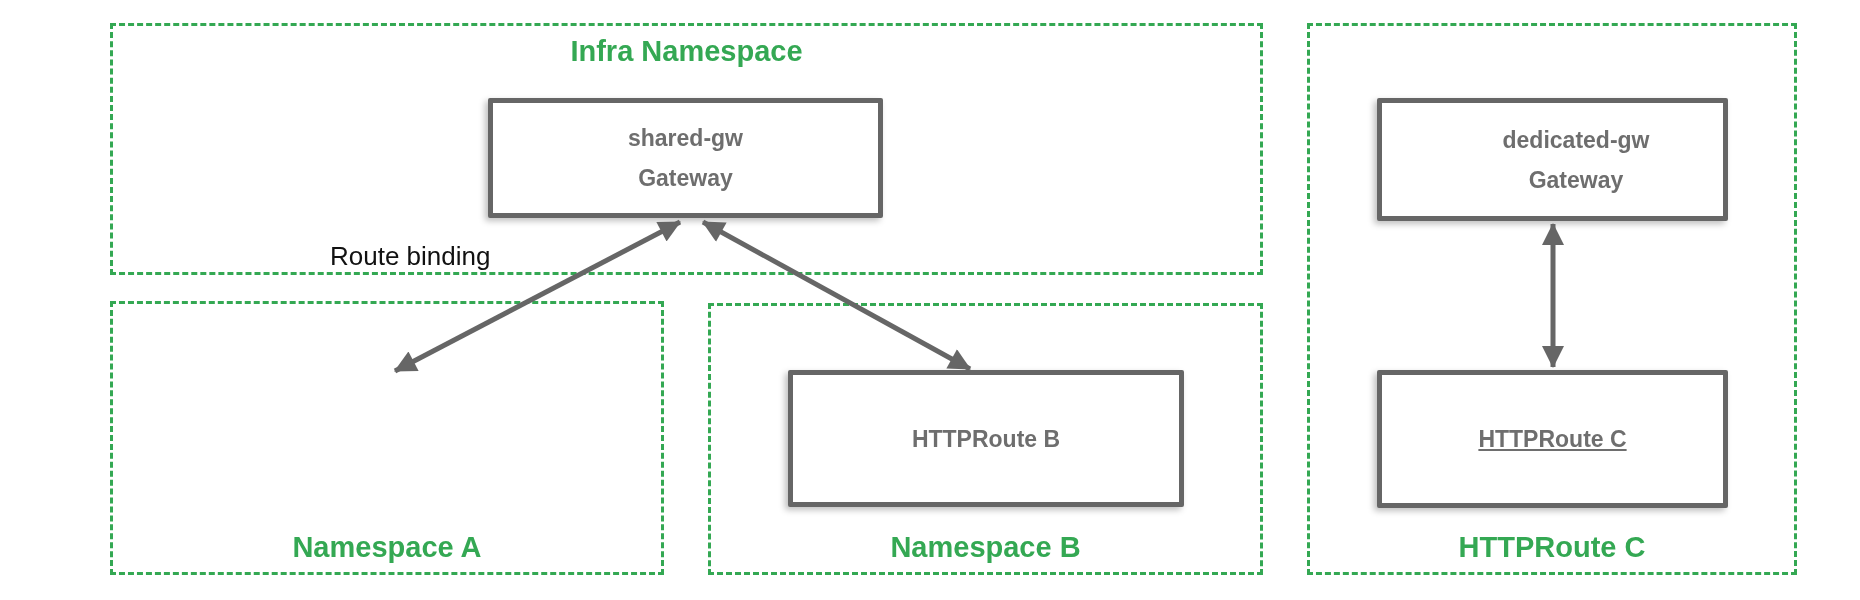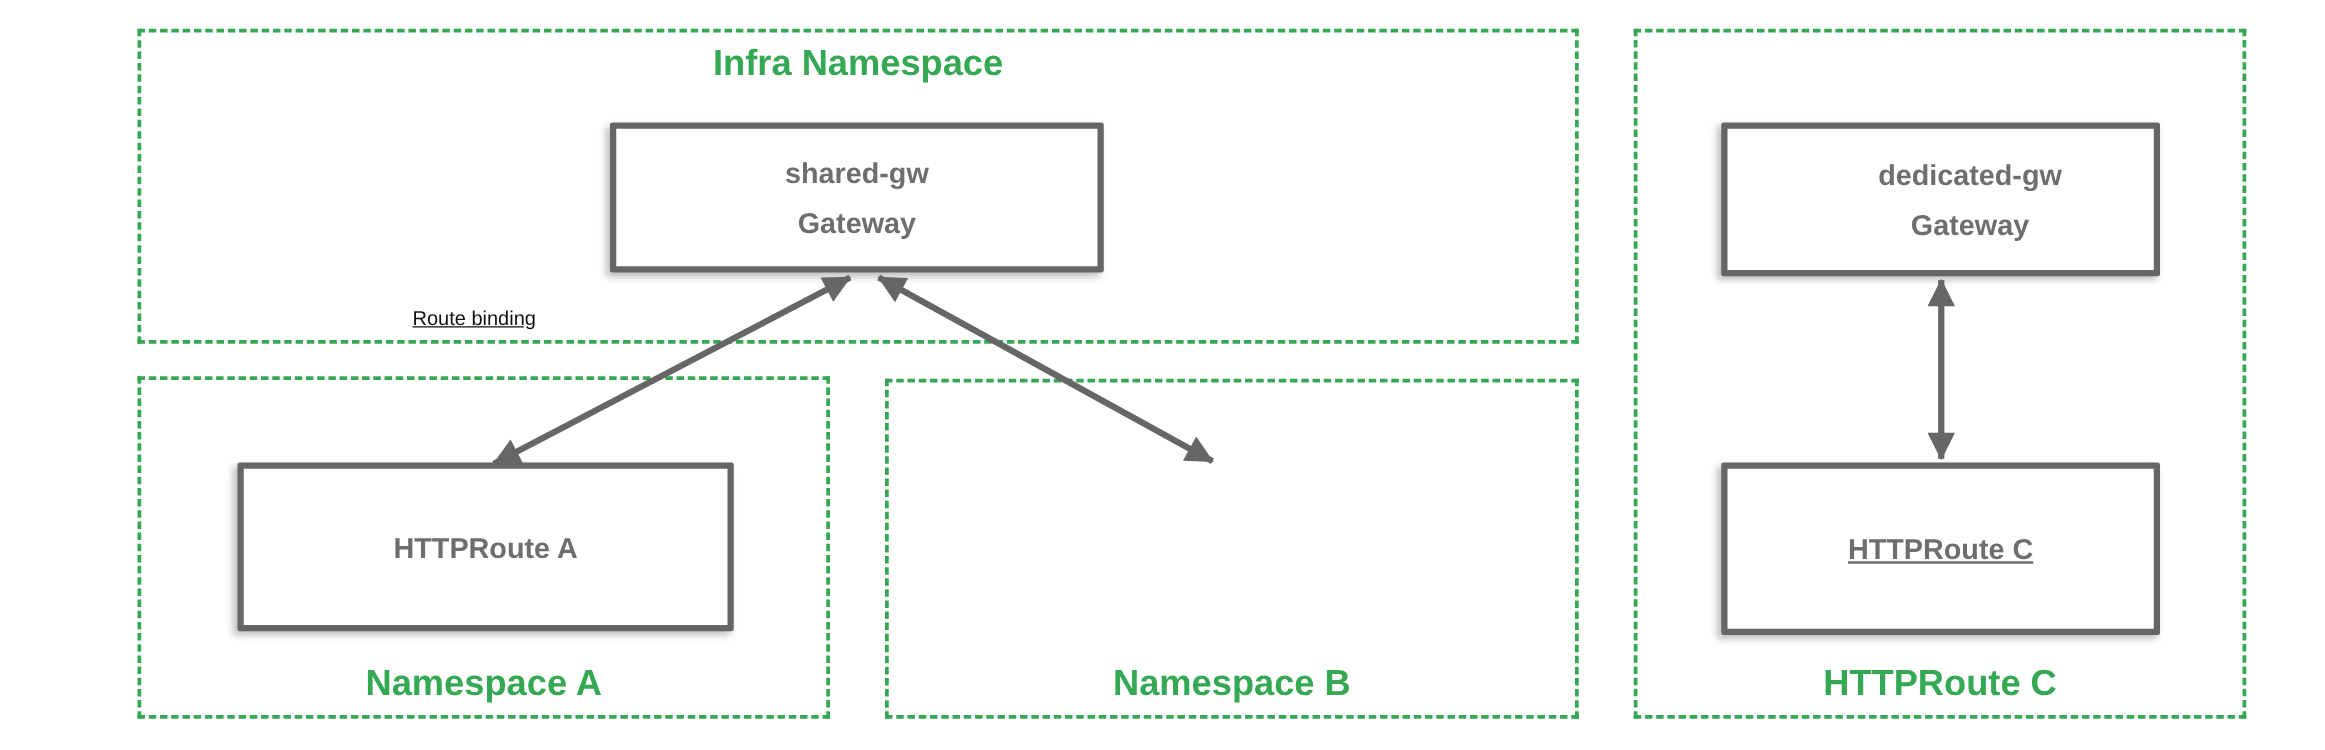--- a/index.html
+++ b/index.html
@@ -58,24 +58,23 @@
   .node-shared-gw{left:448px;top:98px;width:395px;height:120px;}
   .node-dedicated-gw{left:1337px;top:98px;width:351px;height:123px;padding-left:47px;}
   .node-route-a{left:150px;top:370px;width:397px;height:135px;}
   .node-route-b{left:748px;top:370px;width:396px;height:137px;}
   .node-route-c{left:1337px;top:370px;width:351px;height:138px;text-decoration:underline;}
   
   .free-label{
     position:absolute;
     left:290px;top:241px;
     color:var(--black-text);
-    font-size:16px;
+    font-size:26px;
     line-height:30px;
     white-space:nowrap;
-    text-decoration:underline;
   }
   
   svg.arrows{
     position:absolute;left:0;top:0;
     width:1860px;height:600px;
     pointer-events:none;
     overflow:visible;
   }
   svg.arrows line{
     stroke:var(--arrow);
@@ -108,24 +107,24 @@
   <div class="node node-shared-gw">
     <span>shared-gw</span>
     <span>Gateway</span>
   </div>
 
   <div class="node node-dedicated-gw">
     <span>dedicated-gw</span>
     <span>Gateway</span>
   </div>
 
-  <div class="node node-route-a">
-    <span>HTTPRoute A</span>
+
+  <div class="node node-route-b">
+    <span>HTTPRoute B</span>
   </div>
-
 
   <div class="node node-route-c">
     <span>HTTPRoute C</span>
   </div>
 
   <div class="free-label">Route binding</div>
 
   <svg class="arrows" viewBox="0 0 1860 600" xmlns="http://www.w3.org/2000/svg">
     <defs>
       <marker id="ah" viewBox="0 0 10 10" refX="9.5" refY="5" markerWidth="5.6" markerHeight="4.4" orient="auto-start-reverse" markerUnits="strokeWidth">

